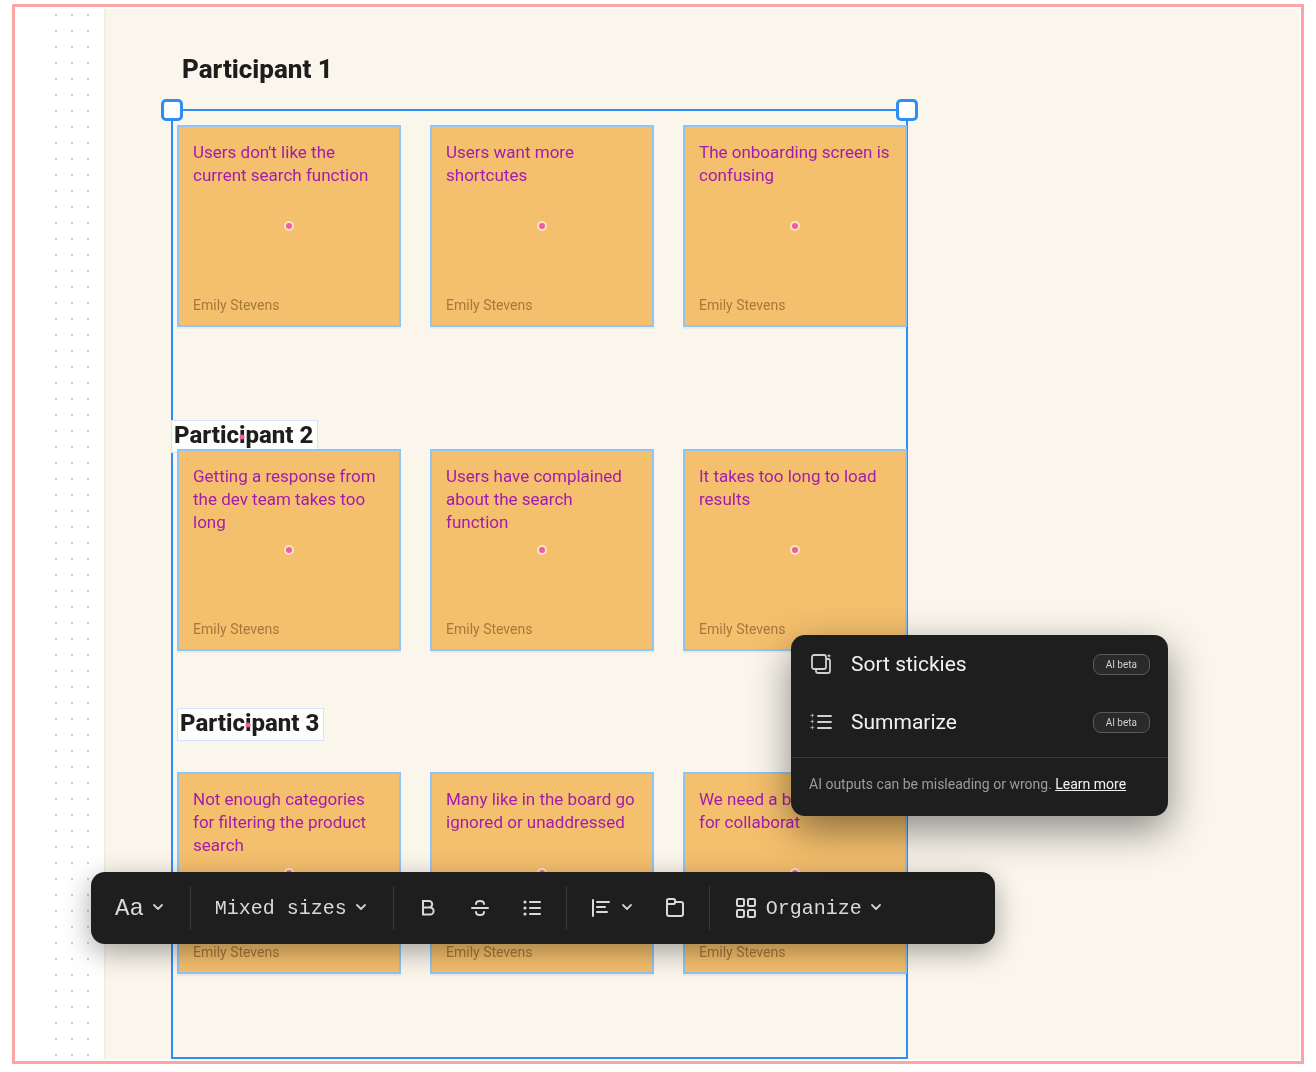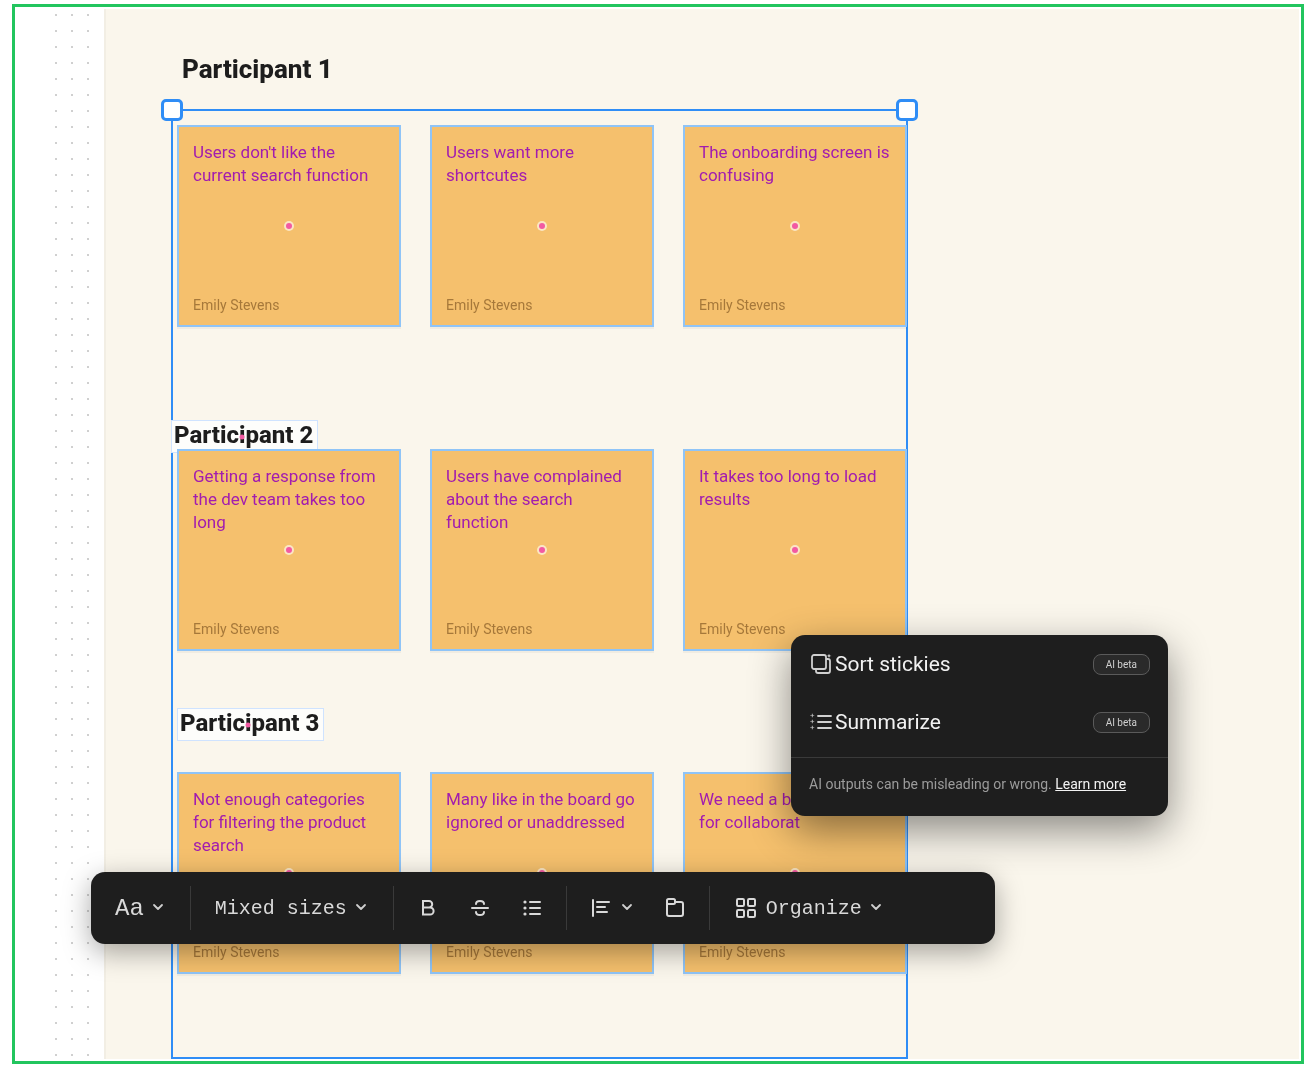--- a/index.html
+++ b/index.html
@@ -9,21 +9,21 @@
     background: #fff;
     width: 1316px;
     height: 1072px;
     position: relative;
     overflow: hidden;
   }
   .outer-border {
     position:absolute;
     left:12px; top:4px;
     width:1292px; height:1060px;
-    border:3px solid #22c55e;
+    border:3px solid #fca5a5;
     background:#fff;
   }
   .rulers {
     position:absolute;
     left:33px; top:0; bottom:0; width:50px;
     pointer-events:none;
   }
   .rulers::before {
     content:"";
     position:absolute;
@@ -172,21 +172,21 @@
     border-radius:14px;
     color:#e6e6e6;
     box-shadow:0 14px 40px rgba(0,0,0,0.45);
     padding-bottom:4px;
   }
   .pop-item {
     display:flex;
     align-items:center;
     height:58px;
     padding:0 18px 0 16px;
-    gap:0;
+    gap:16px;
   }
   .pop-item .label { font-size:21px; color:#f1f1f1; flex:1; }
   .badge {
     font-size:10px;
     color:#cfcfcf;
     border:1px solid #5a5a5a;
     border-radius:8px;
     padding:4px 12px;
     background:#2a2a2a;
   }

